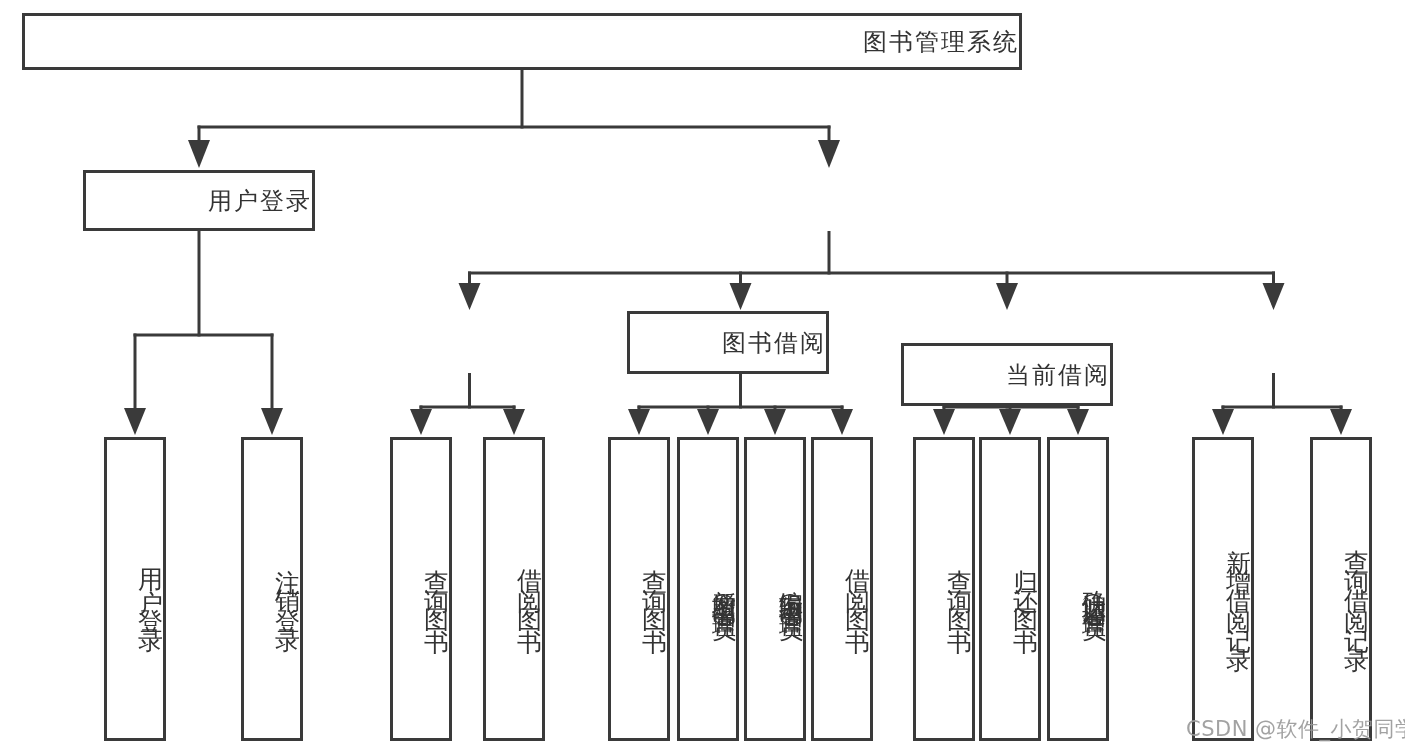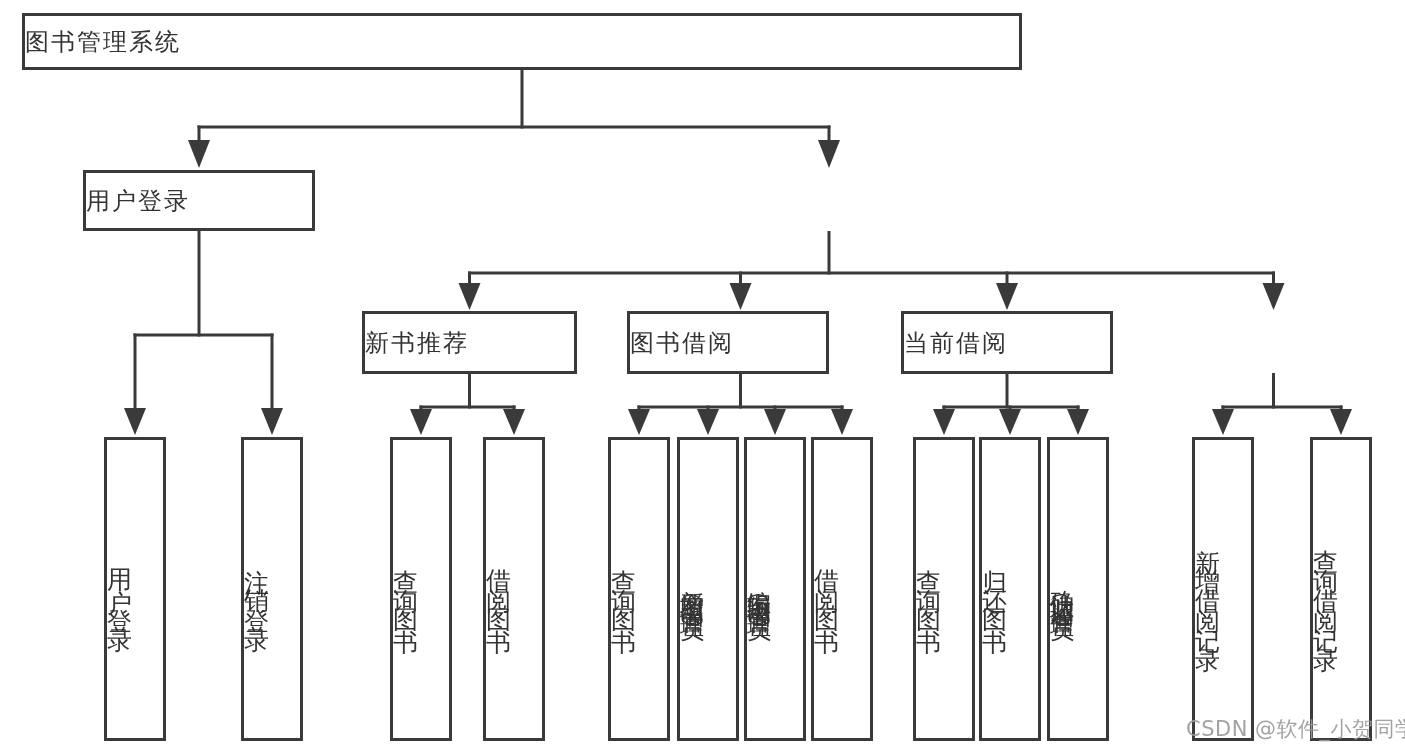--- a/index.html
+++ b/index.html
@@ -22,35 +22,35 @@
     width: 1405px;
     height: 747px;
   }
   .box {
     position: absolute;
     box-sizing: border-box;
     background: #ffffff;
     border: 3px solid #3a3a3a;
     display: flex;
     align-items: center;
-    justify-content: flex-start;
+    justify-content: flex-end;
     color: #333333;
   }
   .hlabel {
     font-size: 24px;
     letter-spacing: 2px;
     white-space: nowrap;
   }
   .root-box   { left: 22px;   top: 13px;  width: 1000px; height: 57px; }
   .l2-user    { left: 83px;   top: 170px; width: 232px;  height: 61px; }
   .l2-book    { left: 710px;  top: 170px; width: 237px;  height: 61px; }
   .l3 { top: 311px; height: 63px; }
   .l3-recnew  { left: 362px;  width: 215px; }
   .l3-borrow  { left: 627px;  width: 202px; }
-  .l3-current { left: 901px;  width: 212px; }
+  .l3-current { left: 901px;  width: 212px; margin-top: 32px; }
   .l3-records { left: 1168px; width: 211px; }
   .leaf { top: 437px; width: 62px; height: 304px; }
   .leaf .vtext {
     writing-mode: vertical-rl;
     text-orientation: mixed;
     font-size: 25px;
     line-height: 1;
     letter-spacing: 20px;
     white-space: nowrap;
   }
@@ -167,23 +167,20 @@
   </svg>
 
   <div class="box root-box">
     <span class="hlabel">图书管理系统</span>
   </div>
 
   <div class="box l2-user">
     <span class="hlabel">用户登录</span>
   </div>
 
-  <div class="box l3 l3-recnew">
-    <span class="hlabel">新书推荐</span>
-  </div>
   <div class="box l3 l3-borrow">
     <span class="hlabel">图书借阅</span>
   </div>
   <div class="box l3 l3-current">
     <span class="hlabel">当前借阅</span>
   </div>
 
   <div class="box leaf leaf-1">
     <span class="vtext">用户登录</span>
   </div>

